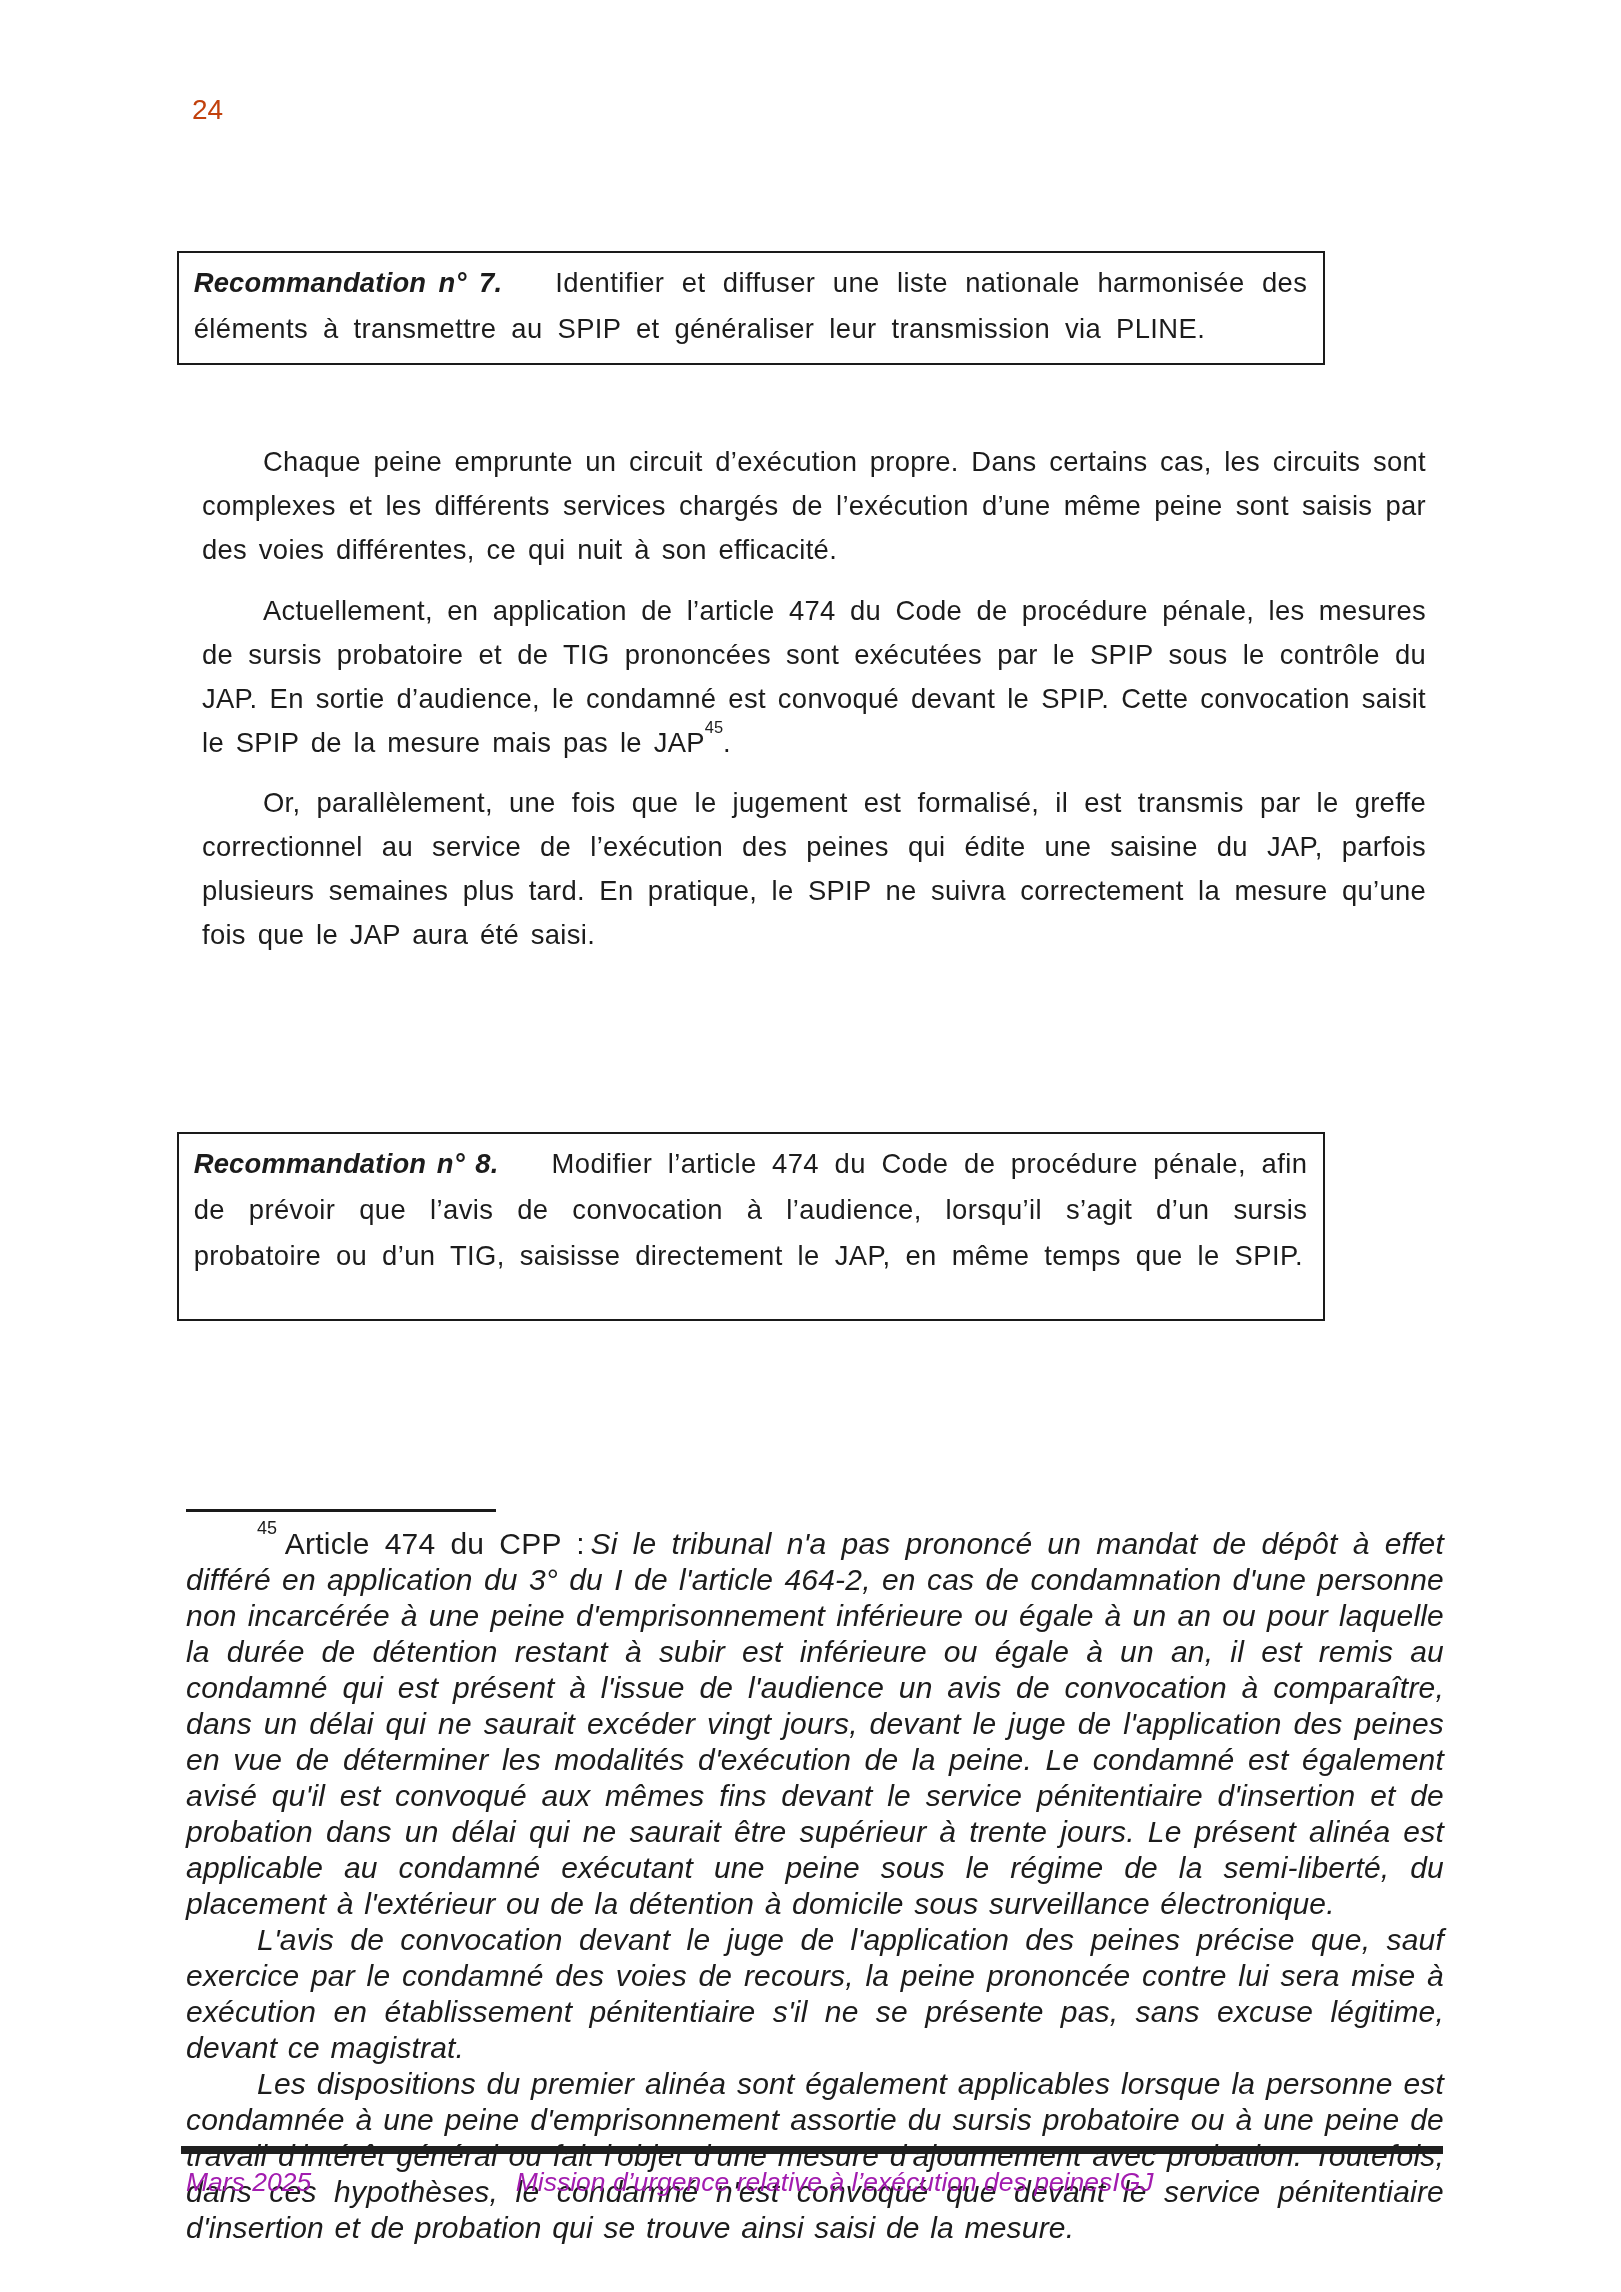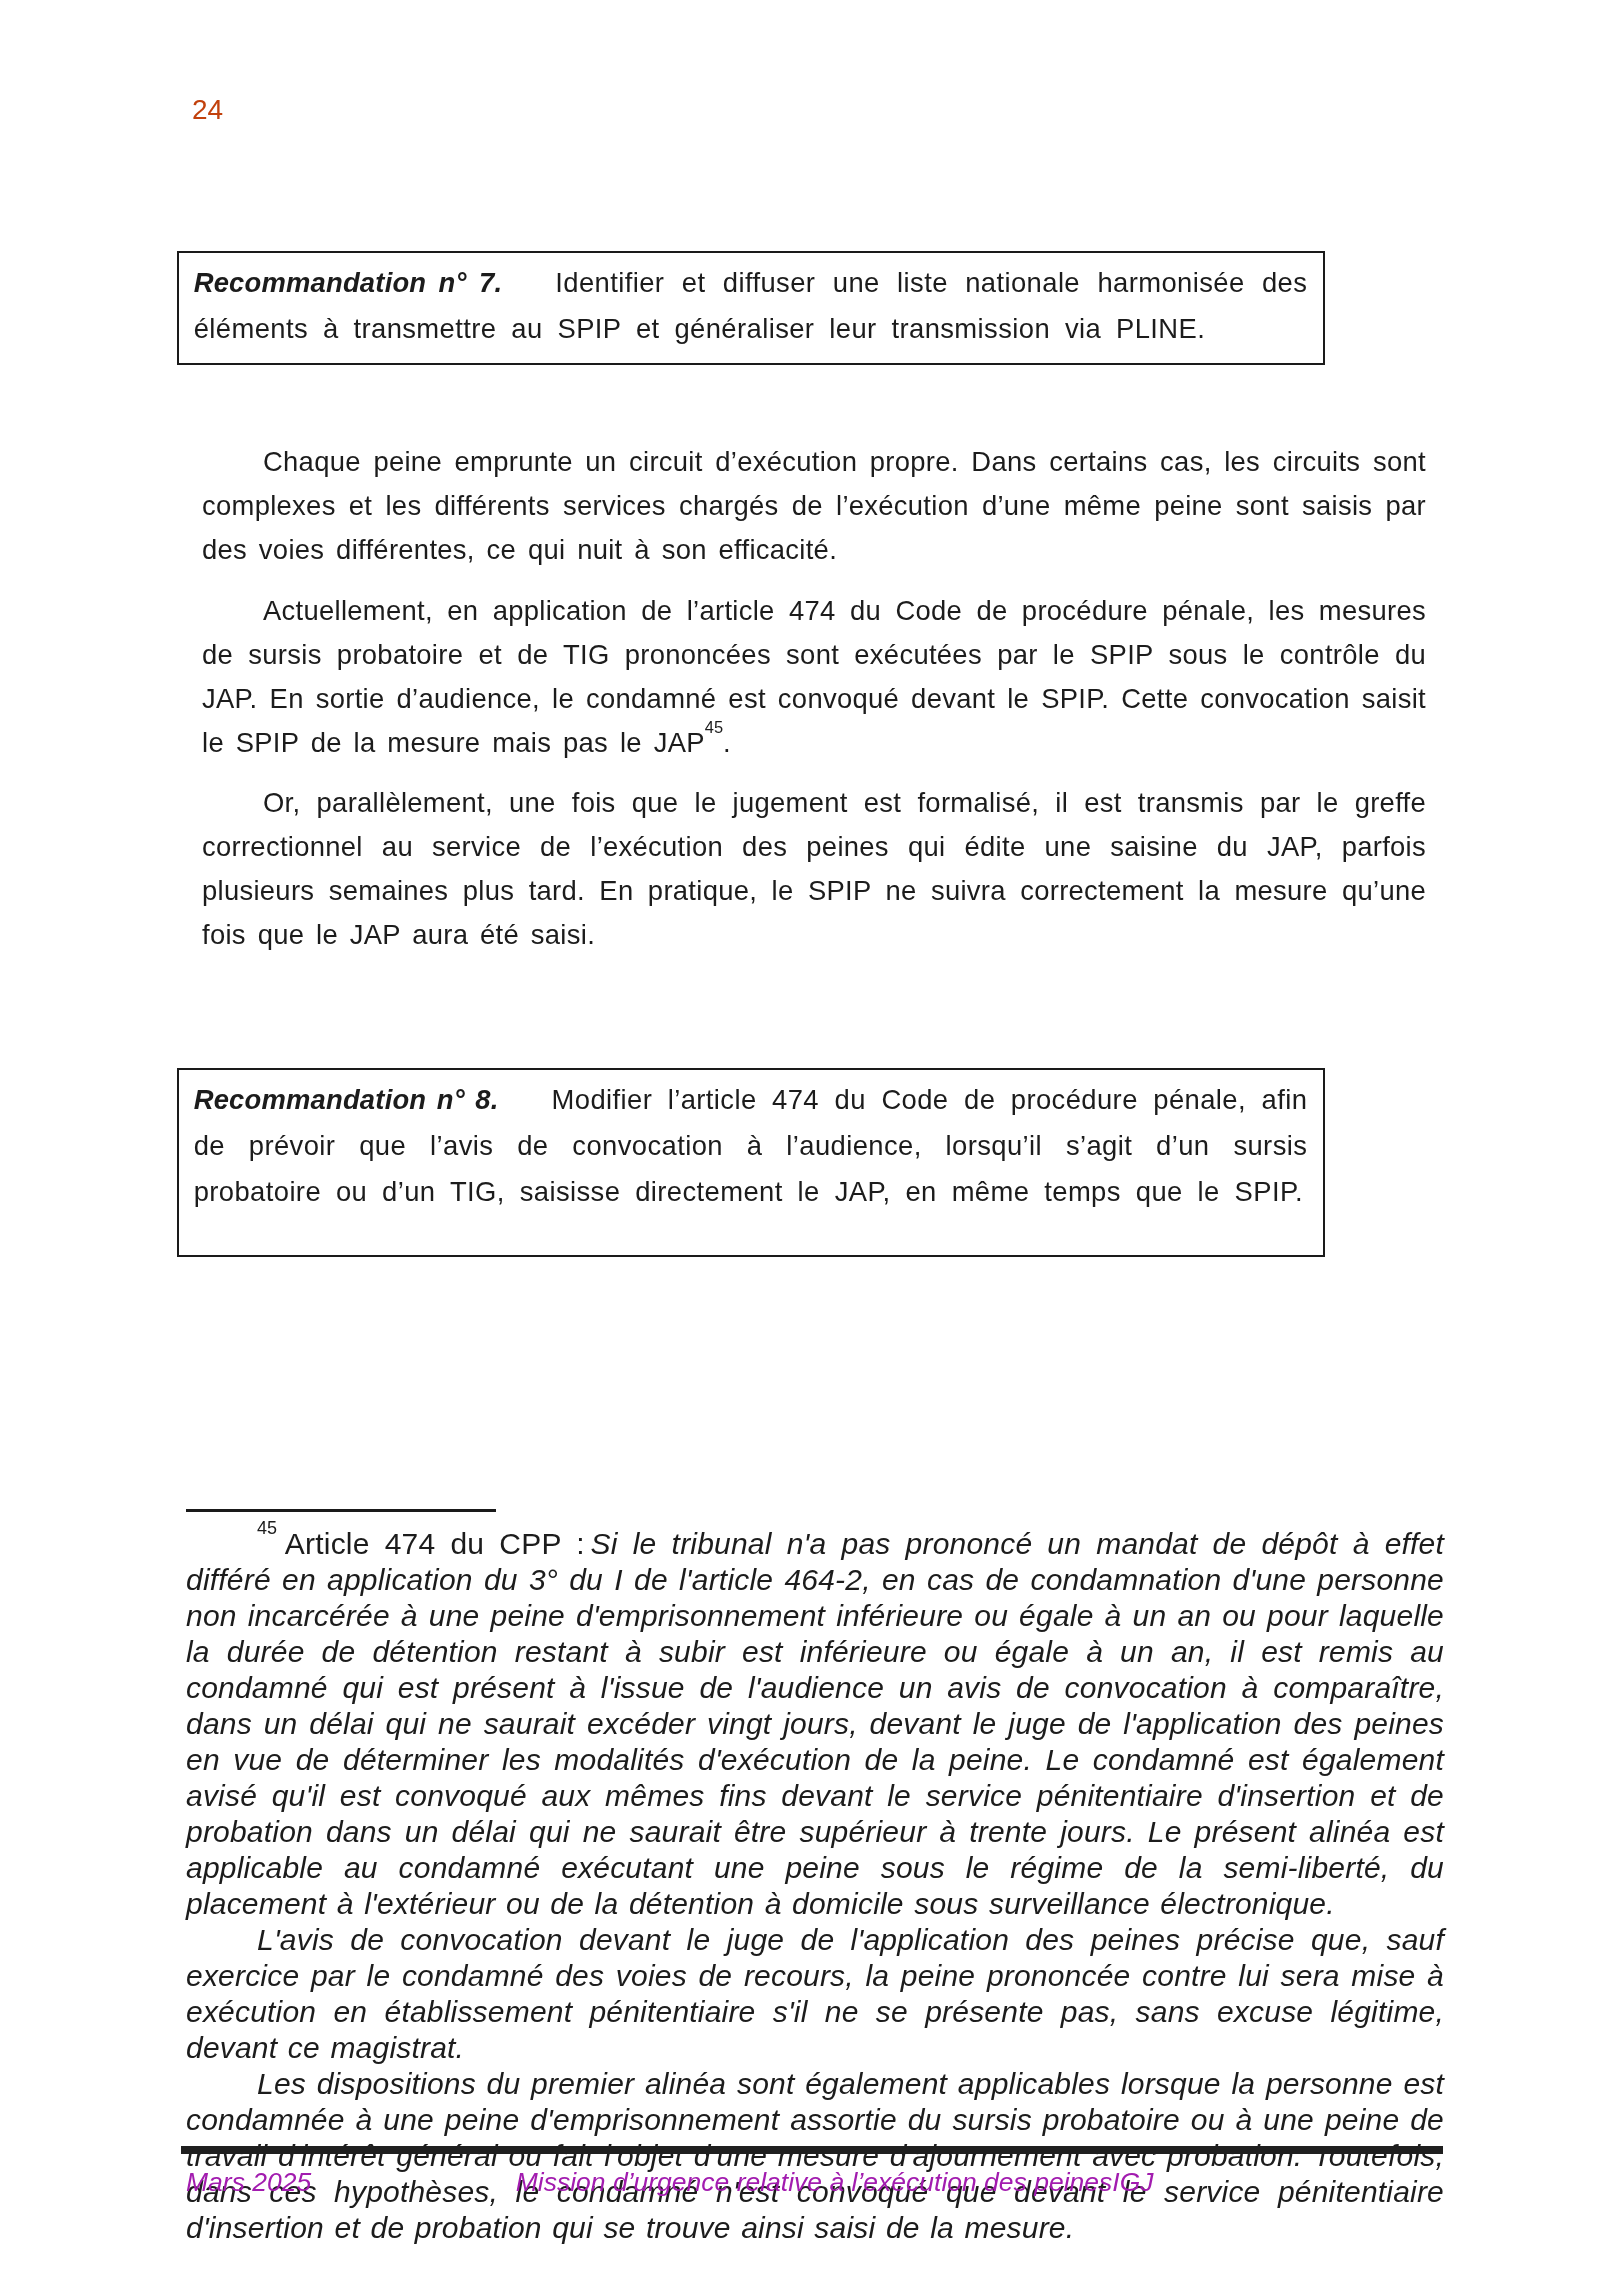--- a/index.html
+++ b/index.html
@@ -34,21 +34,21 @@
     box-sizing: border-box;
     border: 2.9px solid #1a1a1a;
     padding: 6.9px 15.7px 10.8px 14.7px;
     font-size: 27.4px;
     line-height: 46px;
     text-align: justify;
     letter-spacing: 0.4px;
     word-spacing: 6.9px;
   }
   .rec-box.rec-7 { top: 251px; }
-  .rec-box.rec-8 { top: 1068px; min-height: 189px; }
+  .rec-box.rec-8 { top: 1132px; min-height: 189px; }
   .rec-label {
     font-weight: bold;
     font-style: italic;
     letter-spacing: 0.2px;
     word-spacing: 2px;
     margin-right: 53px;
   }
 
   
   .body-text {

